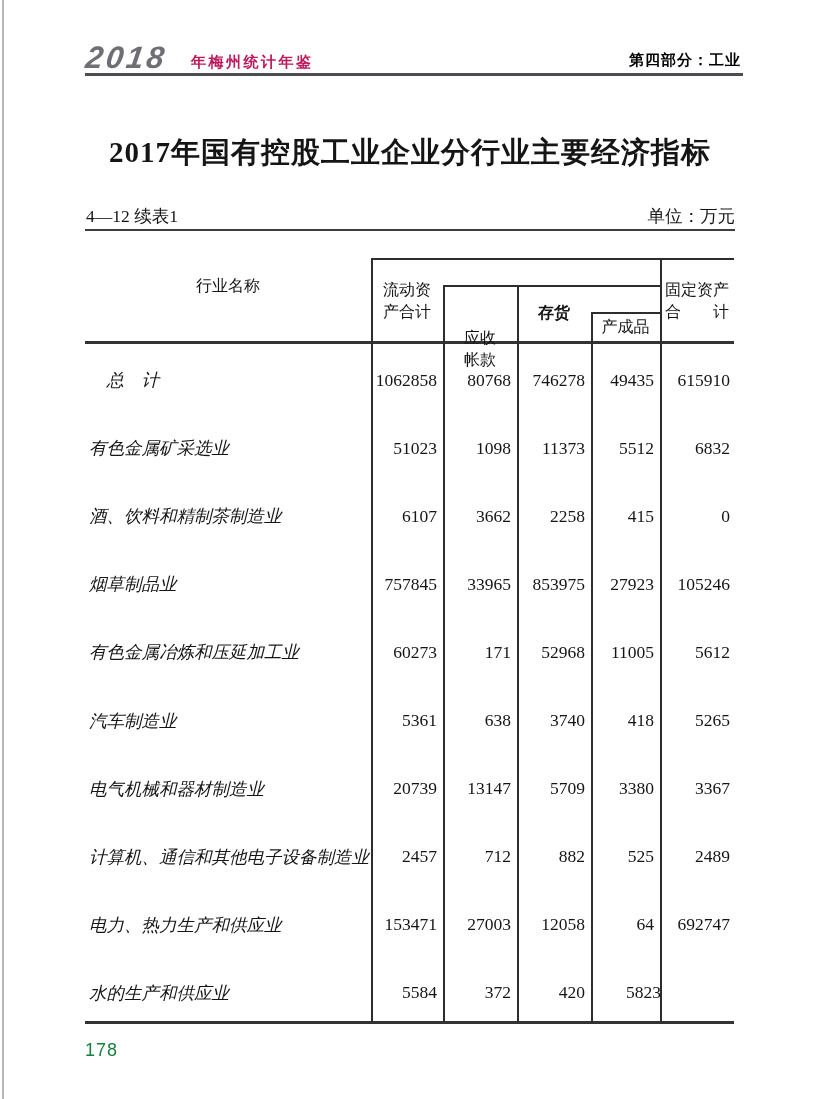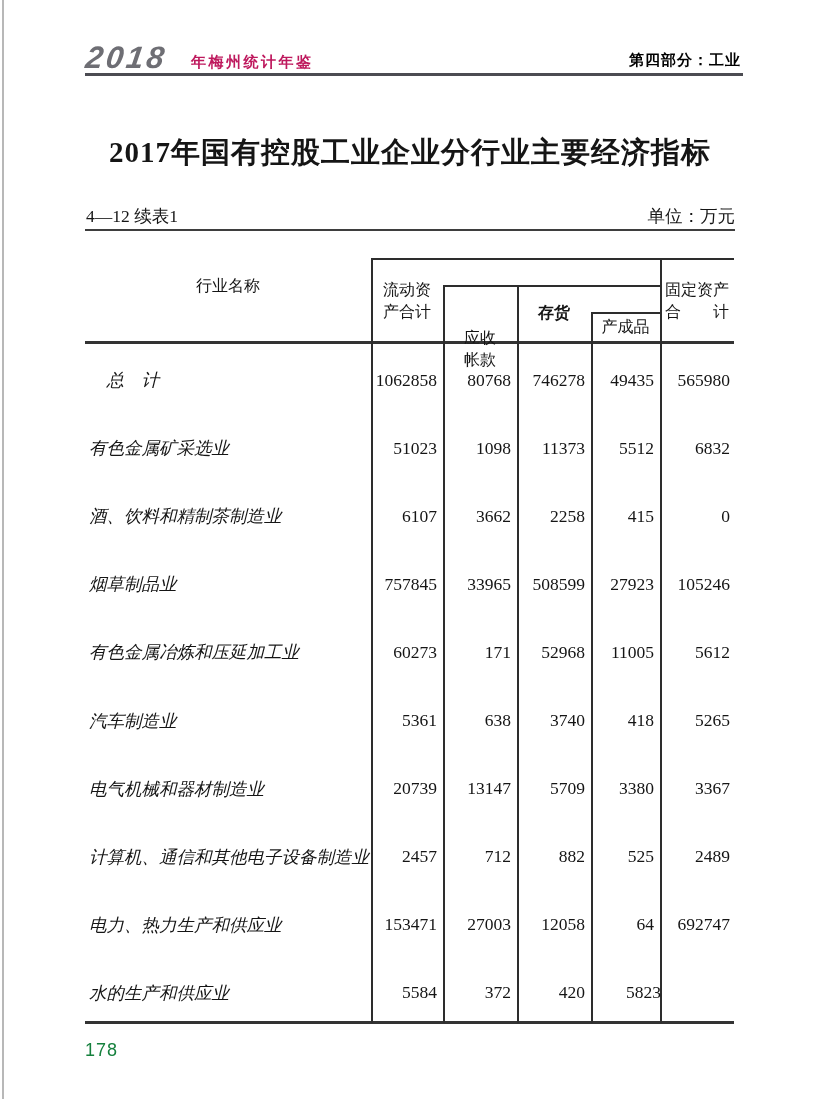--- a/index.html
+++ b/index.html
@@ -113,21 +113,21 @@
       <span>合　　计</span>
     </div>
 
     <div id="tbody">
       <div class="trow">
         <div class="cell c0">　总　计</div>
         <div class="cell cn c1">1062858</div>
         <div class="cell cn c2">80768</div>
         <div class="cell cn c3">746278</div>
         <div class="cell cn c4">49435</div>
-        <div class="cell cn c5">565980</div>
+        <div class="cell cn c5">615910</div>
       </div>
       <div class="trow">
         <div class="cell c0">有色金属矿采选业</div>
         <div class="cell cn c1">51023</div>
         <div class="cell cn c2">1098</div>
         <div class="cell cn c3">11373</div>
         <div class="cell cn c4">5512</div>
         <div class="cell cn c5">6832</div>
       </div>
       <div class="trow">
@@ -135,21 +135,21 @@
         <div class="cell cn c1">6107</div>
         <div class="cell cn c2">3662</div>
         <div class="cell cn c3">2258</div>
         <div class="cell cn c4">415</div>
         <div class="cell cn c5">0</div>
       </div>
       <div class="trow">
         <div class="cell c0">烟草制品业</div>
         <div class="cell cn c1">757845</div>
         <div class="cell cn c2">33965</div>
-        <div class="cell cn c3">508599</div>
+        <div class="cell cn c3">853975</div>
         <div class="cell cn c4">27923</div>
         <div class="cell cn c5">105246</div>
       </div>
       <div class="trow">
         <div class="cell c0">有色金属冶炼和压延加工业</div>
         <div class="cell cn c1">60273</div>
         <div class="cell cn c2">171</div>
         <div class="cell cn c3">52968</div>
         <div class="cell cn c4">11005</div>
         <div class="cell cn c5">5612</div>

